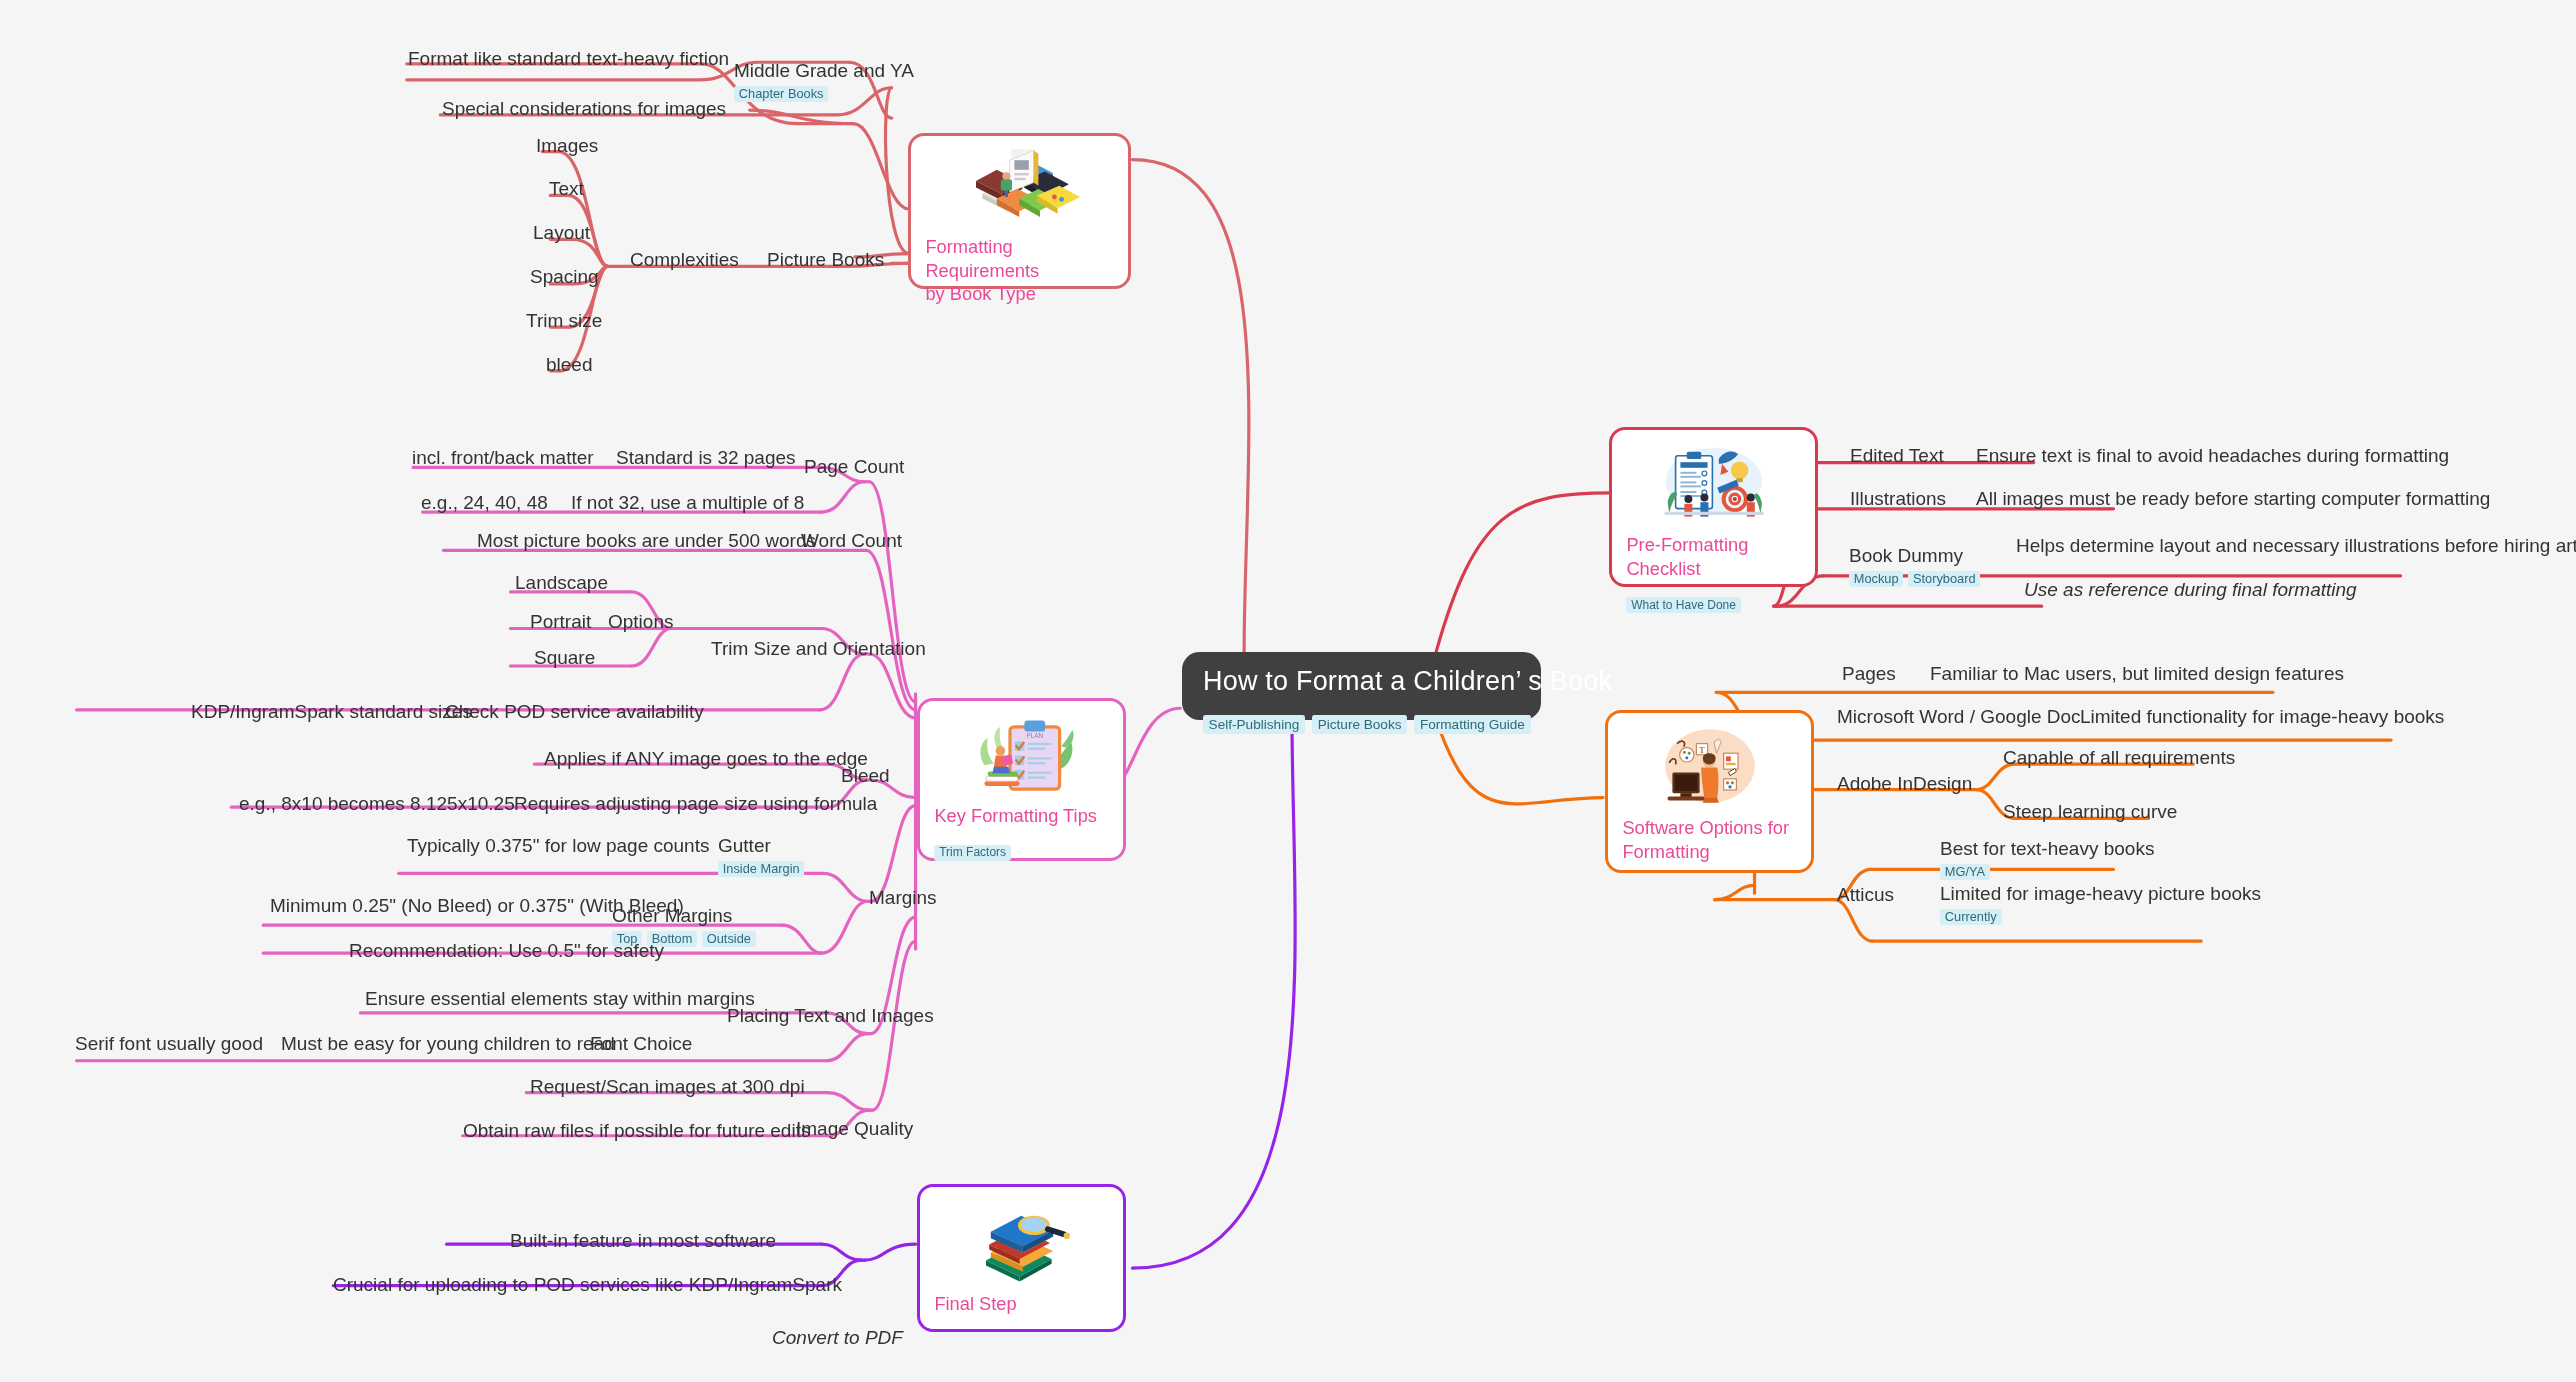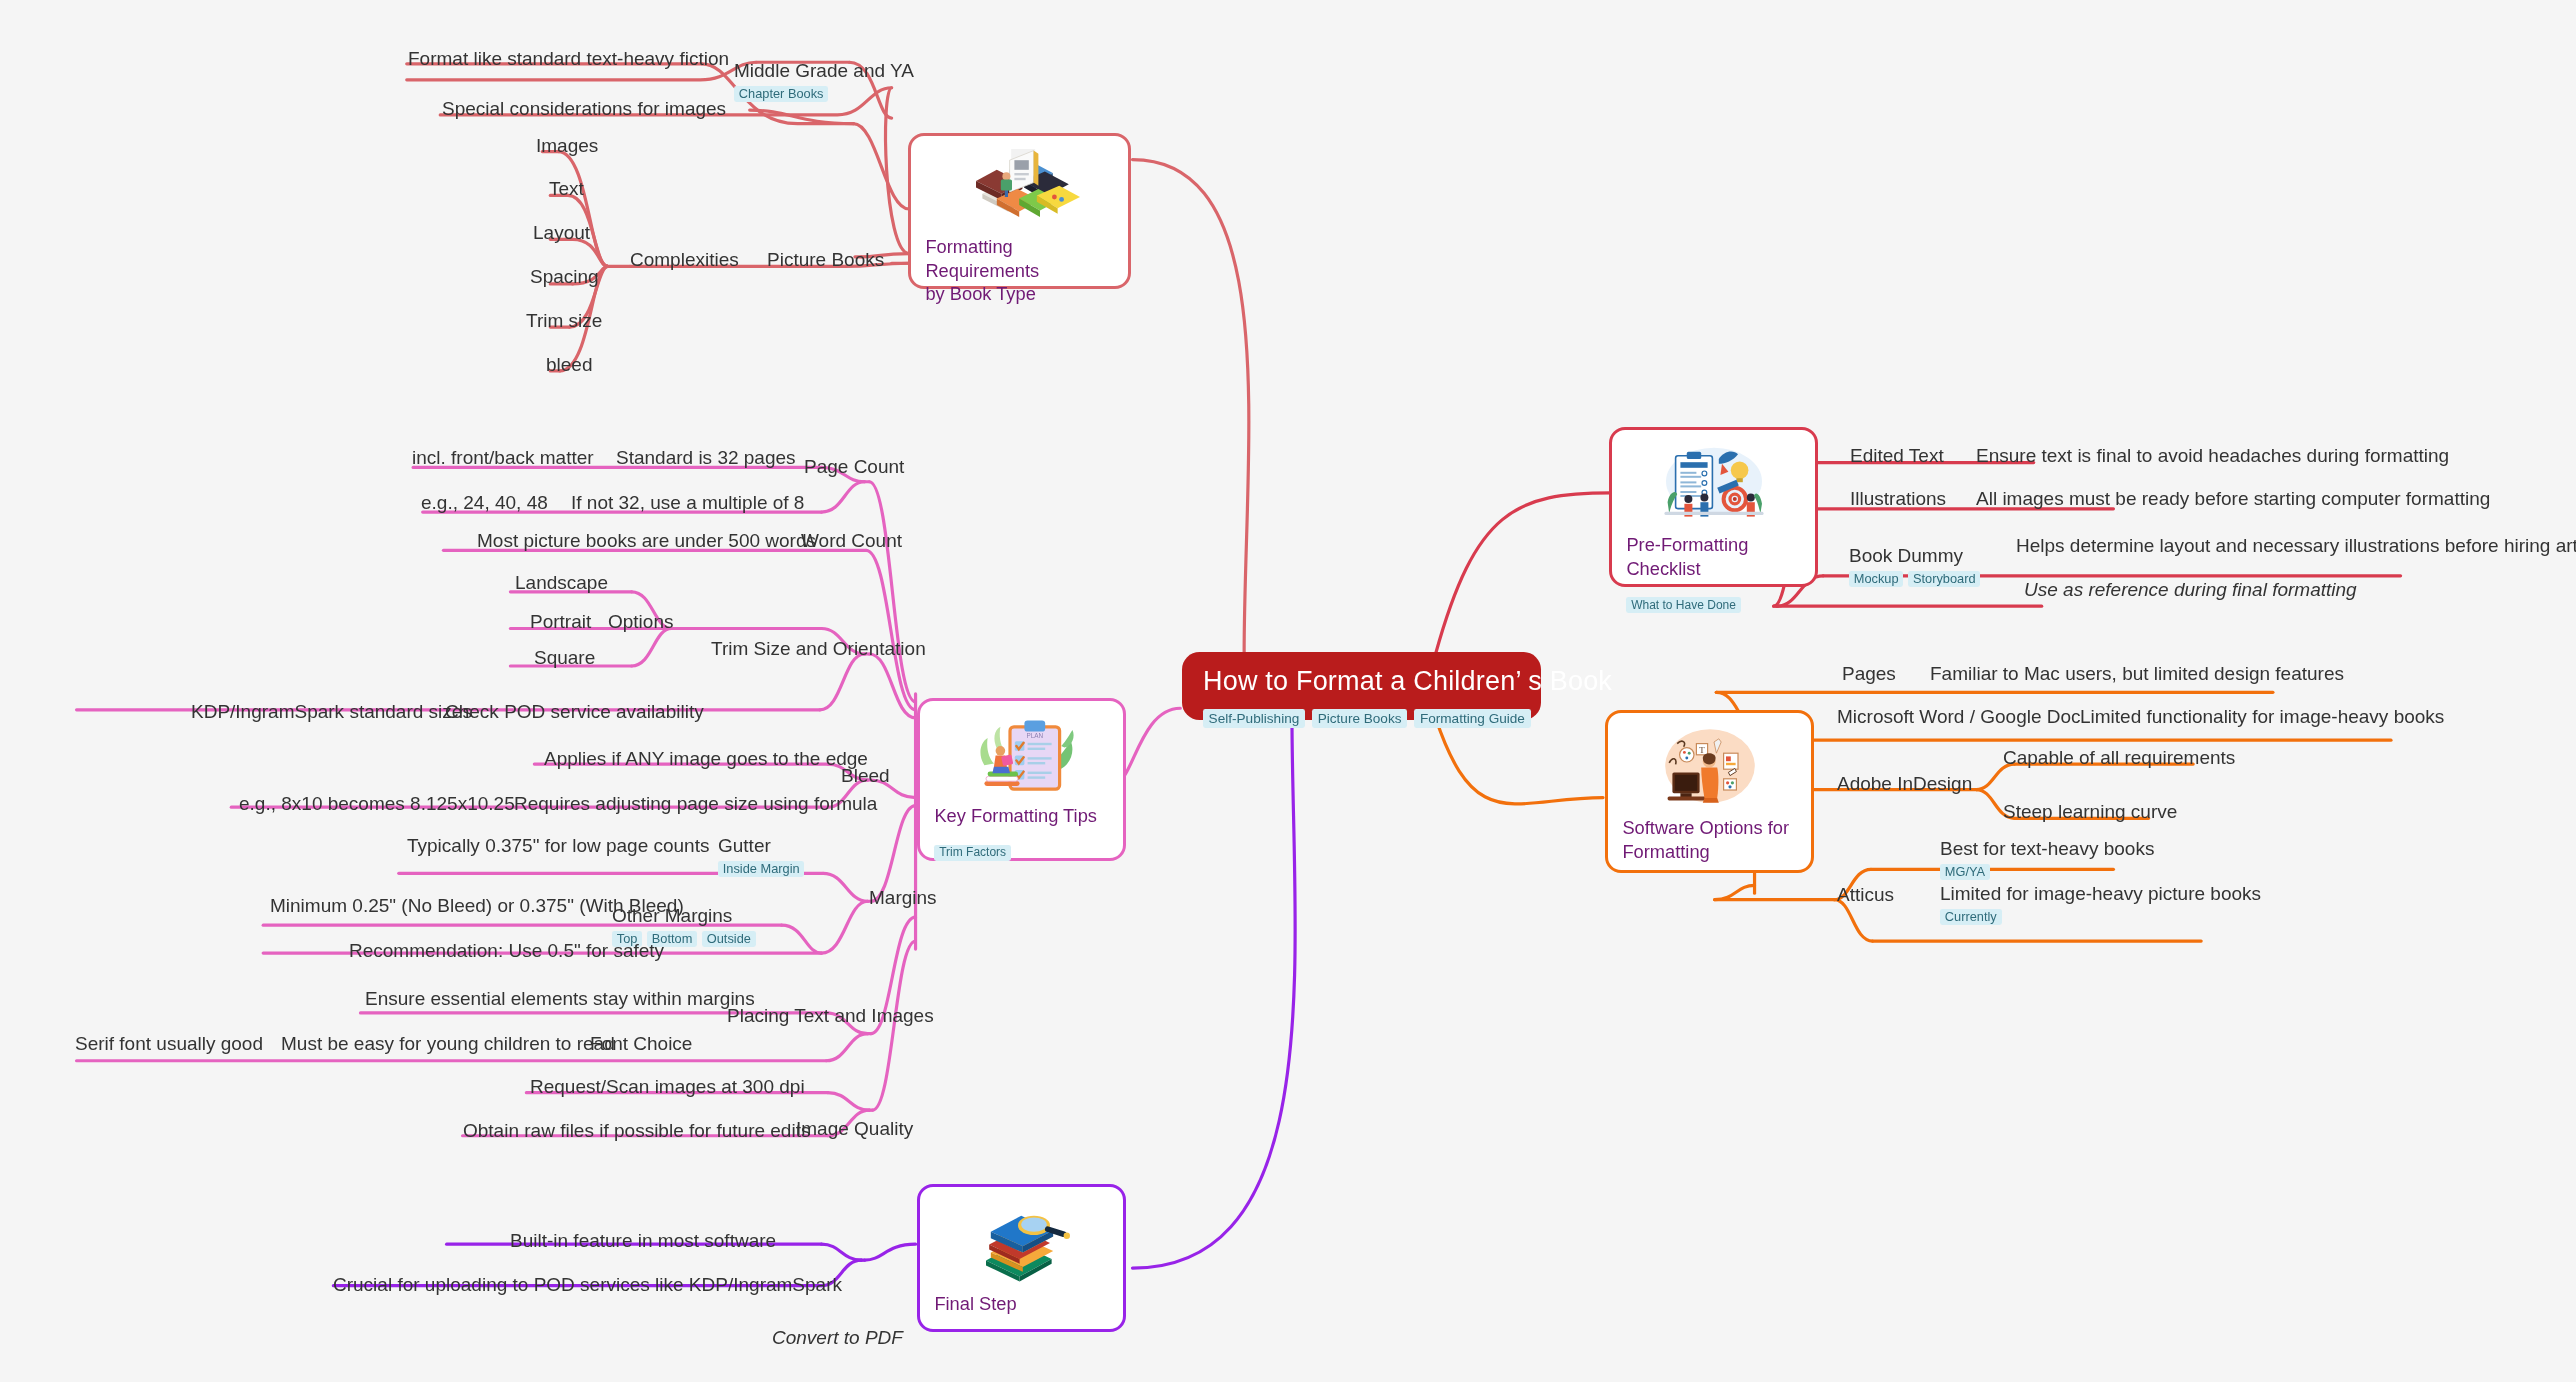--- a/index.html
+++ b/index.html
@@ -7,40 +7,40 @@
     width:2576px;height:1383px;
     background:#f5f5f5;
     font-family:"Liberation Sans","DejaVu Sans",sans-serif;
     overflow:hidden;position:relative;
   }
   #canvas{position:absolute;inset:0;width:2576px;height:1383px;}
   svg.links{position:absolute;left:0;top:0;width:2576px;height:1383px;pointer-events:none;}
 
   
   .central{
-    position:absolute;background:#b91c1c;border-radius:17.5px;
+    position:absolute;background:#404040;border-radius:17.5px;
     padding:14.4px 21px 12.8px 21px;box-sizing:border-box;
-    display:flex;flex-direction:column;align-items:flex-start;gap:12px;
+    display:flex;flex-direction:column;align-items:flex-start;gap:18px;
   }
   .central-title{color:#ffffff;font-size:27px;letter-spacing:0.2px;white-space:nowrap;}
   .central-tags{display:flex;gap:7.2px;}
   .central-tags .tag{
     background:#d6eef5;color:#2f6b7a;font-size:13.6px;
     padding:1.6px 5.6px 2.4px 5.6px;border-radius:2.4px;white-space:nowrap;
   }
 
   
   .pnode{
     position:absolute;background:#ffffff;border-radius:16px;
     box-sizing:border-box;display:flex;flex-direction:column;
     align-items:flex-start;padding:12.8px 14.4px 11px 14.4px;
   }
   .pnode .art{width:100%;height:86px;display:flex;align-items:center;justify-content:center;}
   .pnode .art svg{display:block;}
-  .pnode .ptitle{font-size:18.3px;color:#701a75;line-height:1.28;margin-top:6.4px;}
+  .pnode .ptitle{font-size:18.3px;color:#ec4899;line-height:1.28;margin-top:6.4px;}
   .pnode .ptags{display:flex;gap:5.6px;margin-top:17px;}
   .pnode .ptags .tag{
     background:#d6eef5;color:#2f6b7a;font-size:12px;
     padding:0.8px 4.8px 1.6px 4.8px;border-radius:2.4px;white-space:nowrap;
   }
 
   
   .lbl{
     position:absolute;font-size:19px;color:#333333;white-space:nowrap;
     line-height:1.1;

